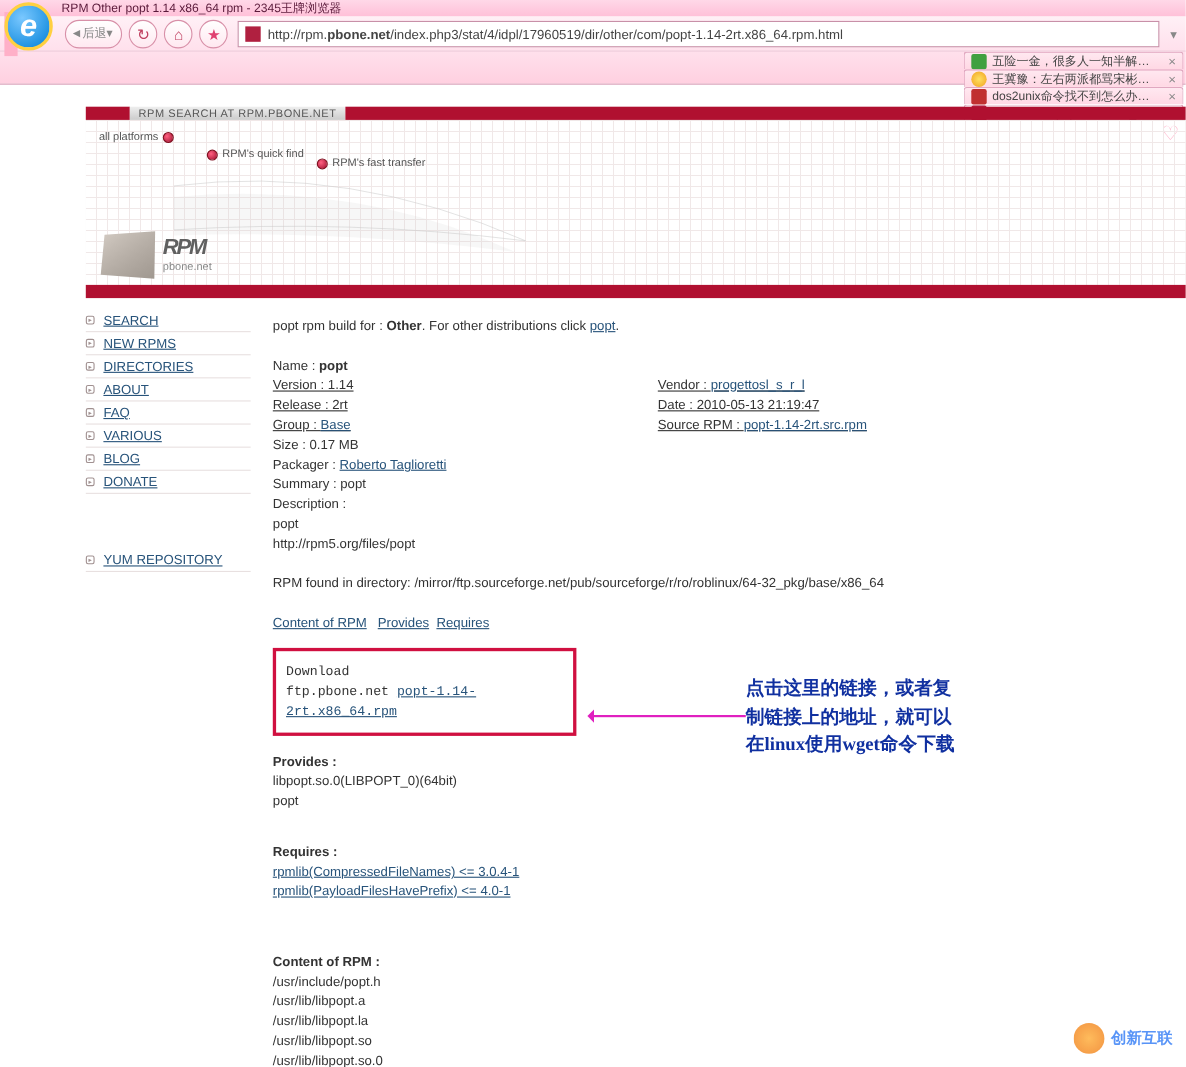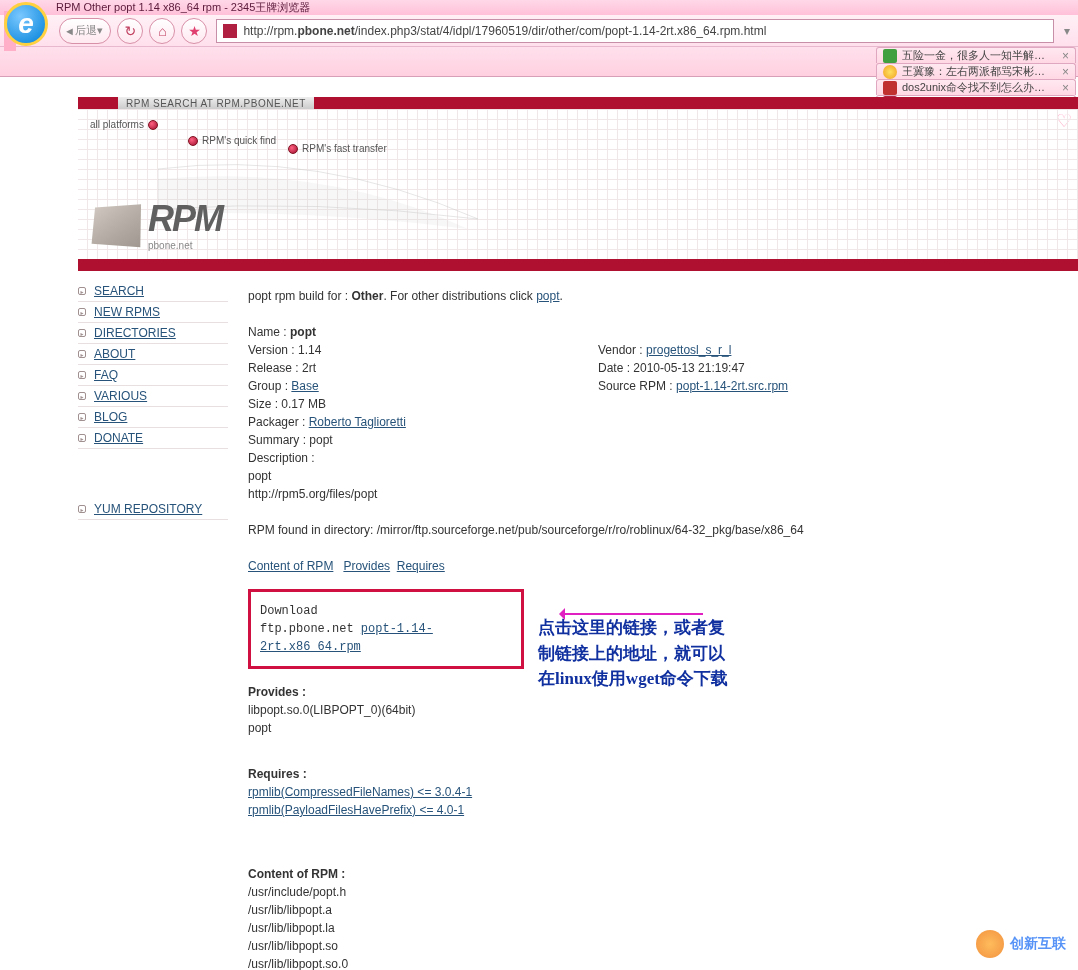--- a/index.html
+++ b/index.html
@@ -44,40 +44,40 @@
 
 .header-area { position: relative; height: 150px; margin-left: 78px; overflow: hidden; }
 .mesh-bg { position: absolute; inset: 0; background:
   repeating-linear-gradient(0deg, transparent, transparent 9px, #f0e8e8 9px, #f0e8e8 10px),
   repeating-linear-gradient(90deg, transparent, transparent 9px, #f0e8e8 9px, #f0e8e8 10px);
 }
 .header-link { position: absolute; font-size: 10px; color: #555; display: flex; align-items: center; gap: 4px; }
 .red-dot { width: 10px; height: 10px; border-radius: 50%; background: radial-gradient(circle at 35% 35%, #ff6080, #a01030); border: 1px solid #801020; }
 .rpm-logo { position: absolute; bottom: 8px; left: 12px; display: flex; align-items: center; gap: 8px; }
 .box-icon { width: 50px; height: 40px; background: linear-gradient(145deg, #d0c8c0, #a09890); transform: perspective(100px) rotateY(-20deg) rotateX(10deg); }
-.rpm-text { font-size: 36px; font-weight: 900; font-style: italic; color: #606060; letter-spacing: -2px; }
+.rpm-text { font-size: 20px; font-weight: 900; font-style: italic; color: #606060; letter-spacing: -2px; }
 .rpm-sub { font-size: 10px; color: #888; }
 .swoosh { position: absolute; top: 50px; left: 80px; width: 320px; height: 80px; }
 
 
 .main { display: flex; margin-left: 78px; }
 .sidebar { width: 150px; padding: 10px 0; }
 .side-item { display: flex; align-items: center; padding: 3px 0; border-bottom: 1px solid #e8e0e0; }
 .side-bullet { width: 8px; height: 8px; border: 1px solid #a09090; border-radius: 2px; margin-right: 8px; display: flex; align-items: center; justify-content: center; font-size: 6px; color: #a09090; }
 .side-link { color: #27537a; text-decoration: underline; font-size: 12px; }
 .side-gap { height: 50px; }
 
 .content { flex: 1; padding: 16px 20px; background: #fff; color: #333; line-height: 1.5; }
 .content a { color: #27537a; text-decoration: underline; }
 .content b { font-weight: bold; }
-.info-row { display: flex; }
+.info-row { display: flex; text-decoration: underline; }
 .info-col { width: 350px; }
 
 .download-box { border: 3px solid #d01040; padding: 10px 9px; margin: 14px 0; width: 276px; font-family: Liberation Mono, monospace; }
-.arrow-annotation { position: absolute; display: flex; align-items: center; flex-direction: column; }
+.arrow-annotation { position: absolute; display: flex; align-items: center; }
 .arrow-line { width: 140px; height: 2px; background: #e020c0; position: relative; }
 .arrow-line::before { content: ""; position: absolute; left: -10px; top: -5px; border: 6px solid transparent; border-right-color: #e020c0; }
 .annotation-text { color: #1030a0; font-size: 17px; font-family: "SimSun", serif; line-height: 1.5; font-weight: bold; }
 .annotation-wrap { position: relative; }
 
 .watermark { position: fixed; bottom: 12px; right: 12px; display: flex; align-items: center; gap: 6px; opacity: 0.85; }
 .watermark-icon { width: 28px; height: 28px; border-radius: 50%; background: radial-gradient(#ffb040, #f08020); }
 .watermark-text { color: #3b82f6; font-size: 14px; font-weight: bold; }
 
 .section-title { font-weight: bold; margin-top: 10px; }

